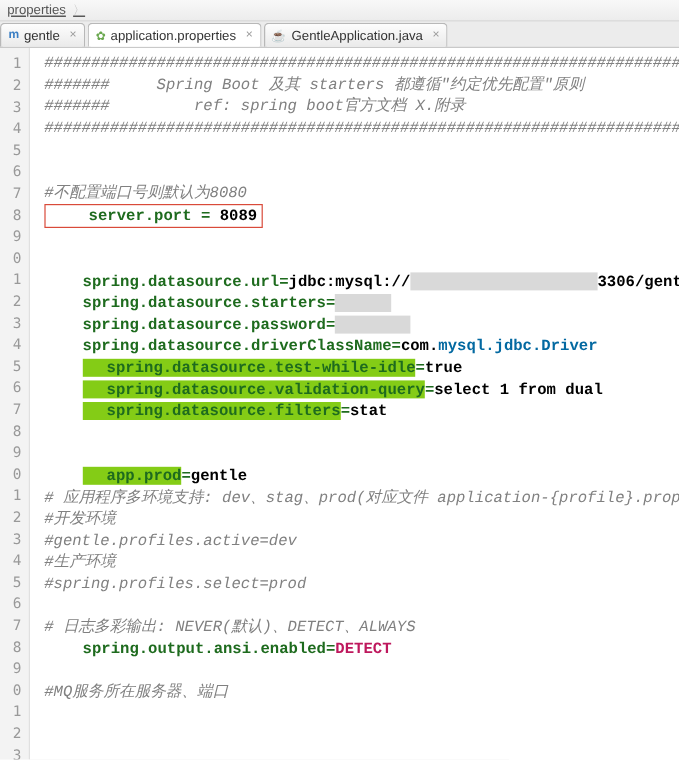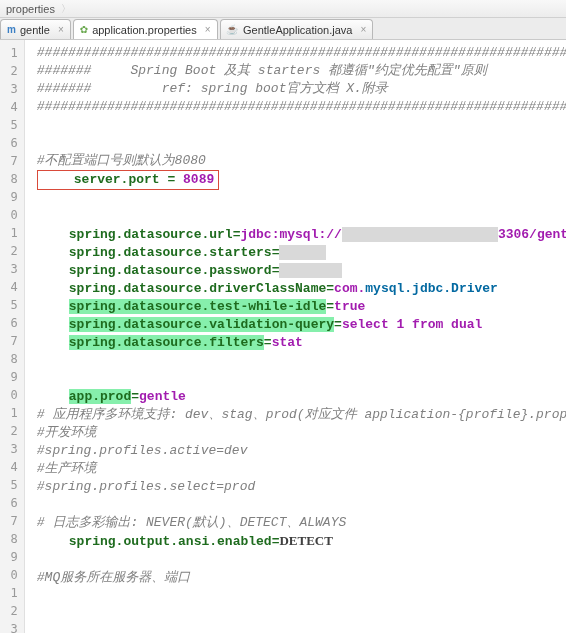--- a/index.html
+++ b/index.html
@@ -13,20 +13,21 @@
     height: 633px;
     overflow: hidden;
   }
   .breadcrumb {
     background: linear-gradient(#f8f8f8, #ececec);
     border-bottom: 1px solid #d0d0d0;
     height: 18px;
     display: flex;
     align-items: center;
     padding-left: 4px;
+    text-decoration: underline;
   }
   .breadcrumb-item {
     font-size: 11px;
     color: #555;
     padding: 0 6px 0 2px;
   }
   .chev {
     color: #bbb;
     font-size: 10px;
   }
@@ -85,24 +86,24 @@
     font-family: "Courier New", monospace;
     font-size: 13px;
     line-height: 18px;
     white-space: pre;
     overflow: hidden;
     font-weight: bold;
   }
   .c-comment { color: #808080; font-style: italic; font-weight: normal;}
   .c-key { color: #1e6b1e; margin-left: 32px; }
   .c-eq { color: #1e6b1e; }
-  .c-blue { color: #a21caf; }
+  .c-blue { color: #000000; }
   .c-red { color: #0369a1; }
-  .c-purple { color: #404040; font-family: Liberation Serif, serif; }
-  .hl { background: #86efac; }
+  .c-purple { color: #be185d; }
+  .hl { background: #84cc16; padding-left: 20px; }
   .redact { background: #d9d9d9; color: #d9d9d9; }
   .boxed {
     display: inline-block;
     border: 1px solid #d94a3a;
     padding: 0 4px;
   }
 </style>
 </head>
 <body>
 
@@ -178,21 +179,21 @@
 <span class="c-key">spring.datasource.password</span><span class="c-eq">=</span><span class="redact">        </span>
 <span class="c-key">spring.datasource.driverClassName</span><span class="c-eq">=</span><span class="c-blue">com.</span><span class="c-red">mysql.</span><span class="c-red">jdbc.Driver</span>
 <span class="c-key hl">spring.datasource.test-while-idle</span><span class="c-eq">=</span><span class="c-blue">true</span>
 <span class="c-key hl">spring.datasource.validation-query</span><span class="c-eq">=</span><span class="c-blue">select 1 from dual</span>
 <span class="c-key hl">spring.datasource.filters</span><span class="c-eq">=</span><span class="c-blue">stat</span>
 
 
 <span class="c-key hl">app.prod</span><span class="c-eq">=</span><span class="c-blue">gentle</span>
 <span class="c-comment"># 应用程序多环境支持: dev、stag、prod(对应文件 application-{profile}.proper</span>
 <span class="c-comment">#开发环境</span>
-<span class="c-comment">#spring.profiles.active=dev</span>
+<span class="c-comment">#gentle.profiles.active=dev</span>
 <span class="c-comment">#生产环境</span>
 <span class="c-comment">#spring.profiles.select=prod</span>
 
 <span class="c-comment"># 日志多彩输出: NEVER(默认)、DETECT、ALWAYS</span>
 <span class="c-key">spring.output.ansi.enabled</span><span class="c-eq">=</span><span class="c-purple">DETECT</span>
 
 <span class="c-comment">#MQ服务所在服务器、端口</span></div>
 </div>
 
 </body></html>

